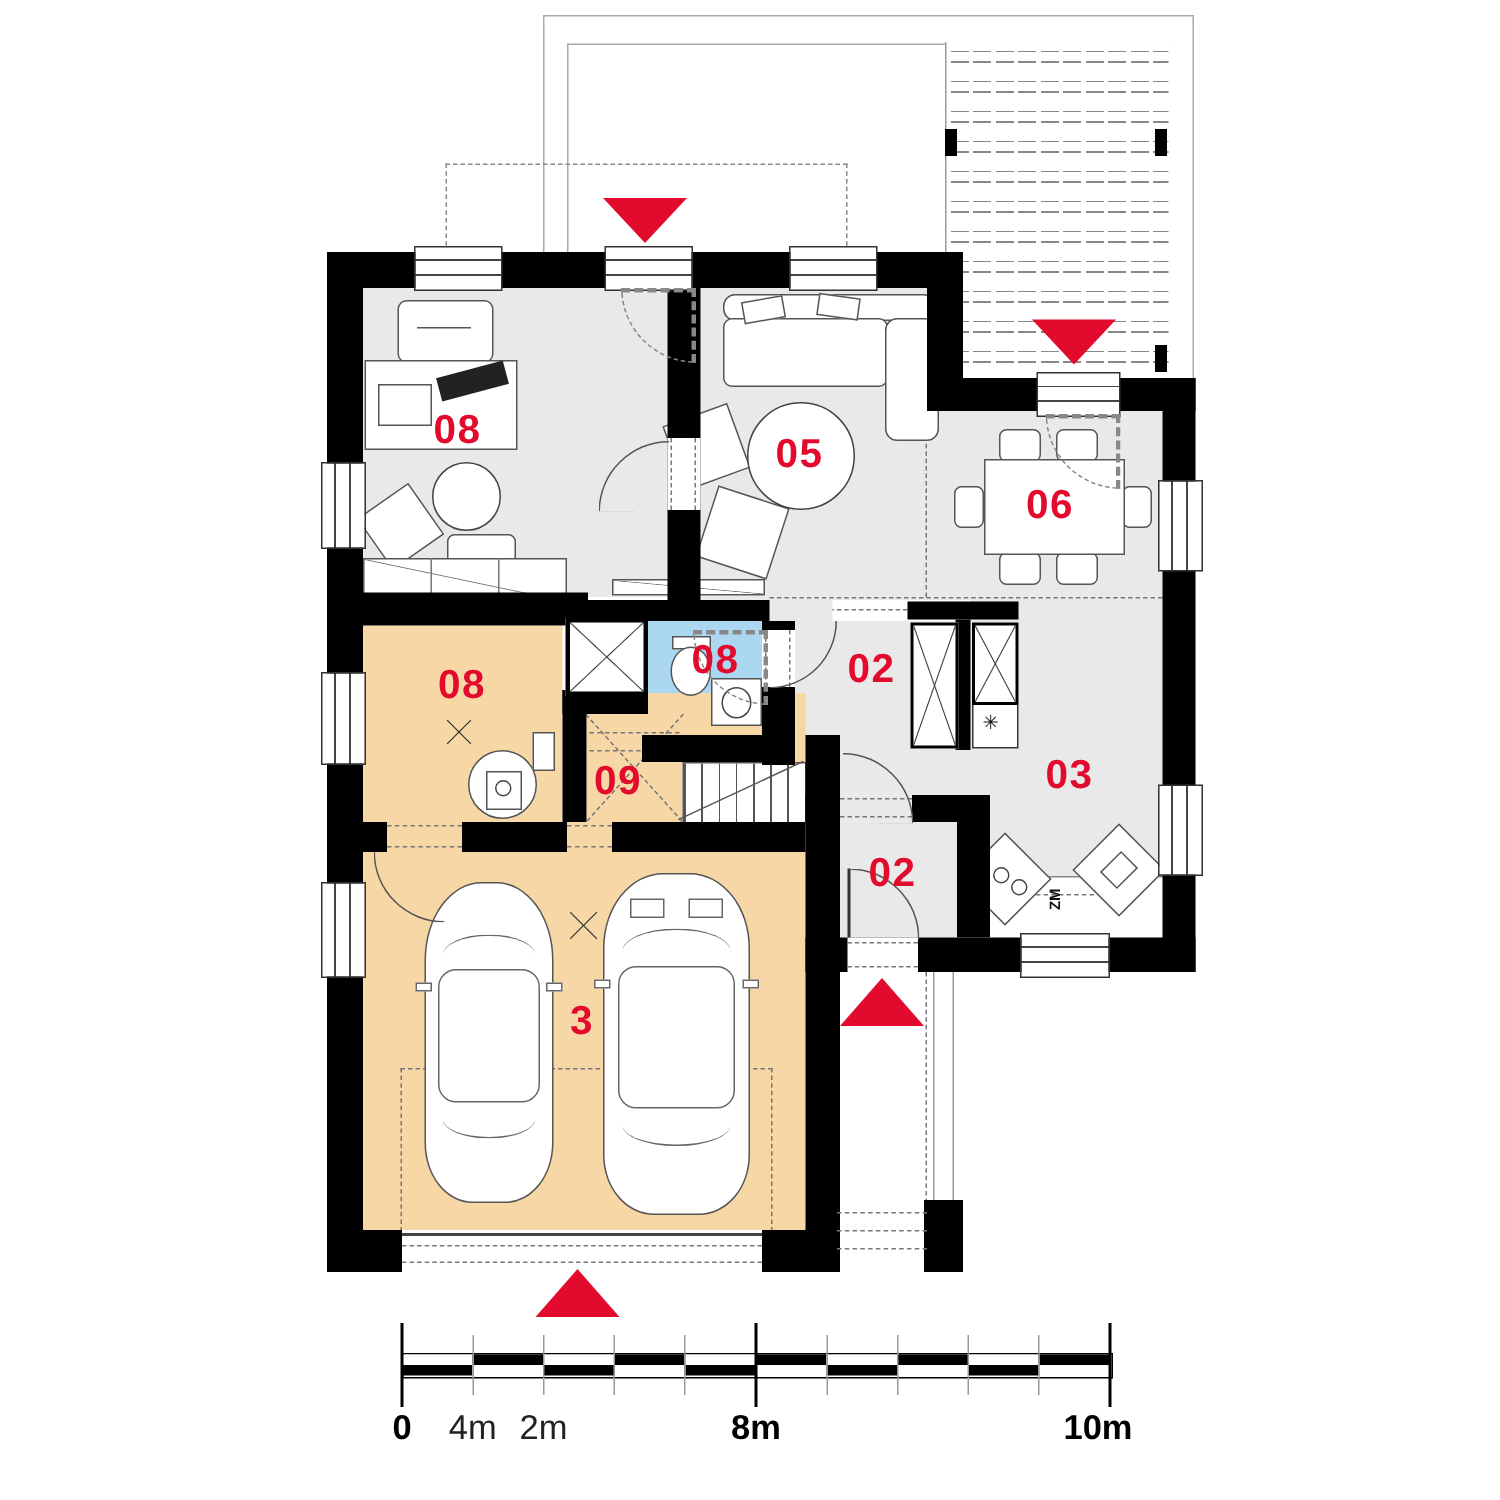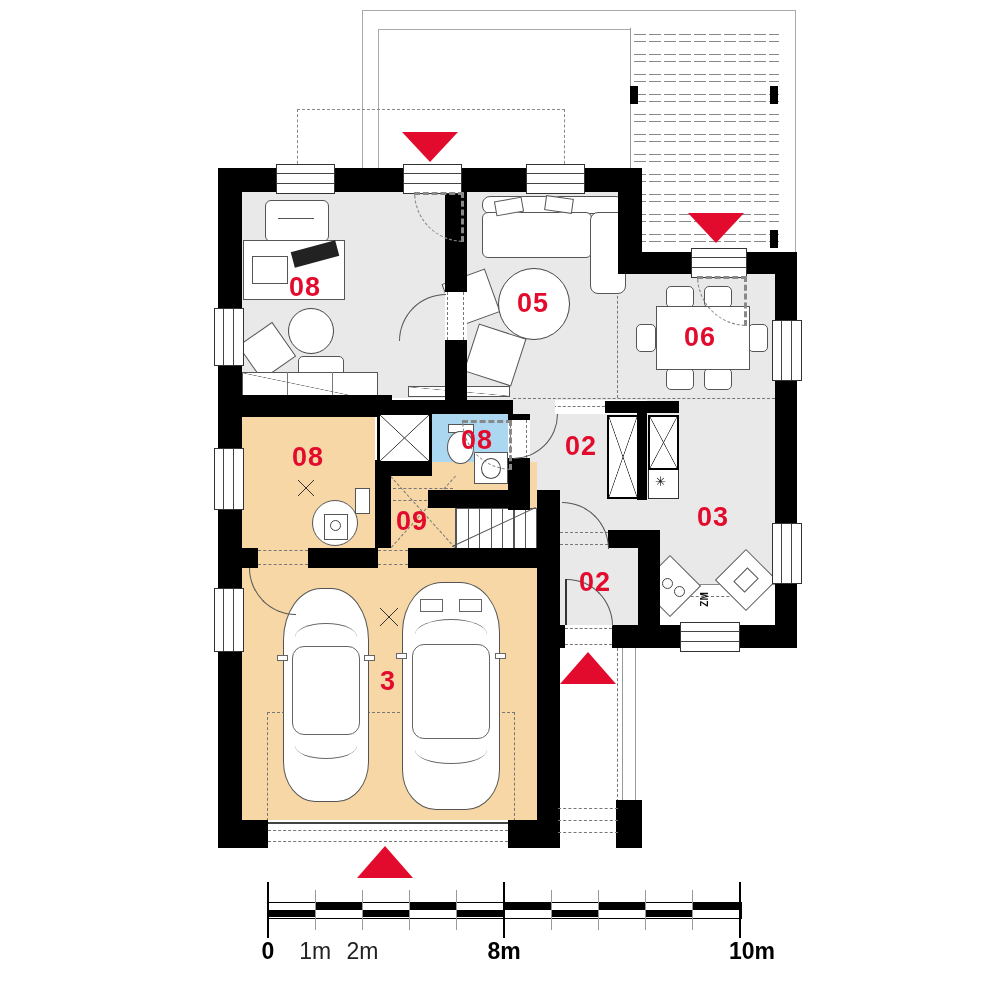--- a/index.html
+++ b/index.html
@@ -292,18 +292,18 @@
       <div style="position:absolute;left:93.9px;top:10px;width:1px;height:40px;background:#999;"></div>
       <div style="position:absolute;left:141.10000000000002px;top:10px;width:1px;height:40px;background:#999;"></div>
       <div style="position:absolute;left:188.3px;top:10px;width:1px;height:40px;background:#999;"></div>
       <div style="position:absolute;left:235px;top:2px;width:2px;height:56px;background:#000;"></div>
       <div style="position:absolute;left:282.70000000000005px;top:10px;width:1px;height:40px;background:#999;"></div>
       <div style="position:absolute;left:329.90000000000003px;top:10px;width:1px;height:40px;background:#999;"></div>
       <div style="position:absolute;left:377.1px;top:10px;width:1px;height:40px;background:#999;"></div>
       <div style="position:absolute;left:424.3px;top:10px;width:1px;height:40px;background:#999;"></div>
       <div style="position:absolute;left:471px;top:2px;width:2px;height:56px;background:#000;"></div>
       <div style="position:absolute;left:0px;" class="sbl b">0</div>
-      <div style="position:absolute;left:47.2px;" class="sbl">1m</div>
+      <div style="position:absolute;left:47.2px;" class="sbl">4m</div>
       <div style="position:absolute;left:94.4px;" class="sbl">2m</div>
       <div style="position:absolute;left:236px;" class="sbl b">8m</div>
-      <div style="position:absolute;left:484px;" class="sbl b">10m</div>
+      <div style="position:absolute;left:464px;" class="sbl b">10m</div>
     </div>
 </div>
 
 </body></html>

